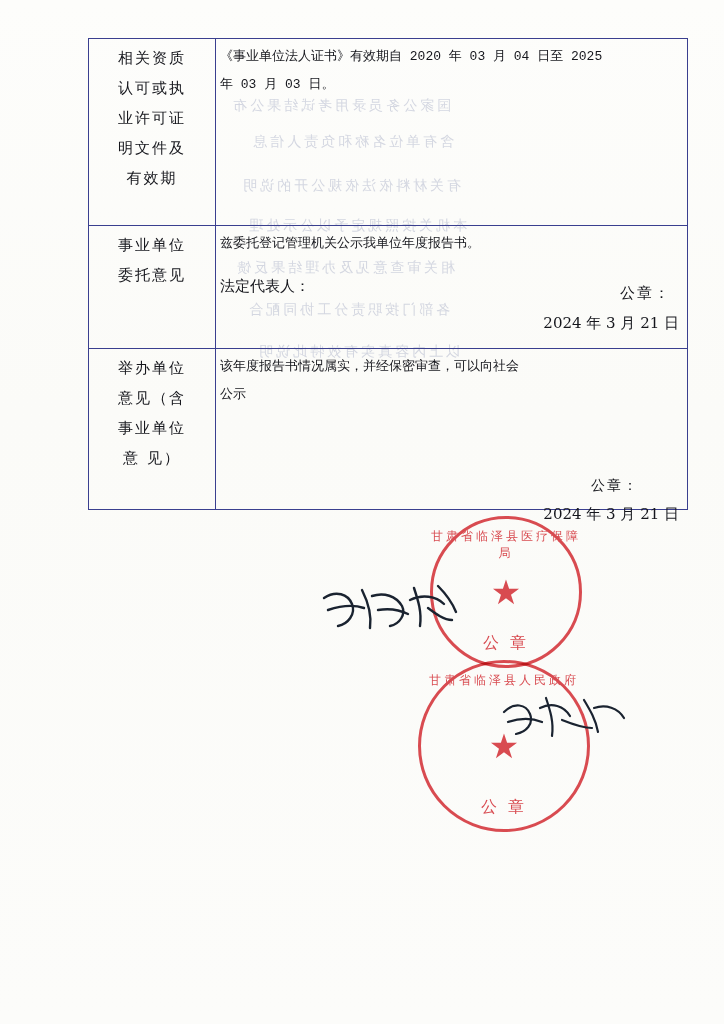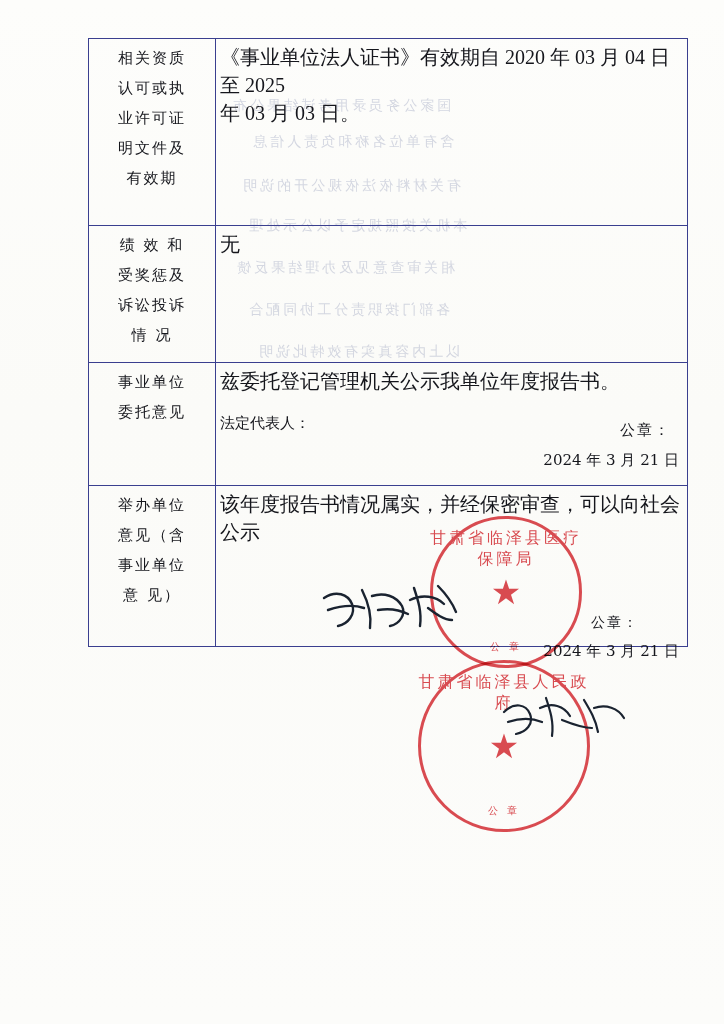--- a/index.html
+++ b/index.html
@@ -51,24 +51,24 @@
     line-height: 30px;
     letter-spacing: 2px;
     color: #15161c;
     font-family: "DejaVu Serif", "Liberation Serif", serif;
     white-space: nowrap;
   }
   .value-cell {
     padding: 10px 8px 10px 10px;
   }
   .value-cell .val-line {
-    font-size: 20px;
+    font-size: 13px;
     line-height: 28px;
     color: #15161c;
-    font-family: Liberation Serif, serif;
+    font-family: Liberation Mono, monospace;
   }
 
   .row-qualification .value-cell { height: 178px; }
   .row-performance .value-cell { height: 128px; }
   .row-donation .value-cell { height: 128px; }
   .row-entrust .value-cell { height: 108px; }
   .row-sponsor .value-cell { height: 152px; }
 
   
   .sig-wrap {
@@ -162,22 +162,22 @@
   .seal .arc-text,
   .seal .bottom-text {
     position: absolute;
     left: 0;
     width: 100%;
     text-align: center;
     color: #d4242c;
     font-family: "DejaVu Serif", "Liberation Serif", serif;
     letter-spacing: 3px;
   }
-  .seal .arc-text { top: 12px; font-size: 16px; }
-  .seal .bottom-text { bottom: 14px; font-size: 10px; }
+  .seal .arc-text { top: 12px; font-size: 12px; }
+  .seal .bottom-text { bottom: 14px; font-size: 16px; }
 
   #seal-entrust {
     left: 430px; top: 516px; width: 152px; height: 152px;
   }
   #seal-sponsor {
     left: 418px; top: 660px; width: 172px; height: 172px;
   }
 
   
   .signature {
@@ -224,31 +224,20 @@
             <div class="lbl-line">业许可证</div>
             <div class="lbl-line">明文件及</div>
             <div class="lbl-line">有效期</div>
           </td>
           <td class="value-cell">
             <div class="val-line">《事业单位法人证书》有效期自 2020 年 03 月 04 日至 2025</div>
             <div class="val-line">年 03 月 03 日。</div>
           </td>
         </tr>
 
-        <tr class="row-performance">
-          <td class="label-cell">
-            <div class="lbl-line">绩 效 和</div>
-            <div class="lbl-line">受奖惩及</div>
-            <div class="lbl-line">诉讼投诉</div>
-            <div class="lbl-line">情  况</div>
-          </td>
-          <td class="value-cell">
-            <div class="val-line">无</div>
-          </td>
-        </tr>
 
 
         <tr class="row-entrust">
           <td class="label-cell">
             <div class="lbl-line">事业单位</div>
             <div class="lbl-line">委托意见</div>
           </td>
           <td class="value-cell">
             <div class="val-line">兹委托登记管理机关公示我单位年度报告书。</div>
             <div class="sig-wrap">

